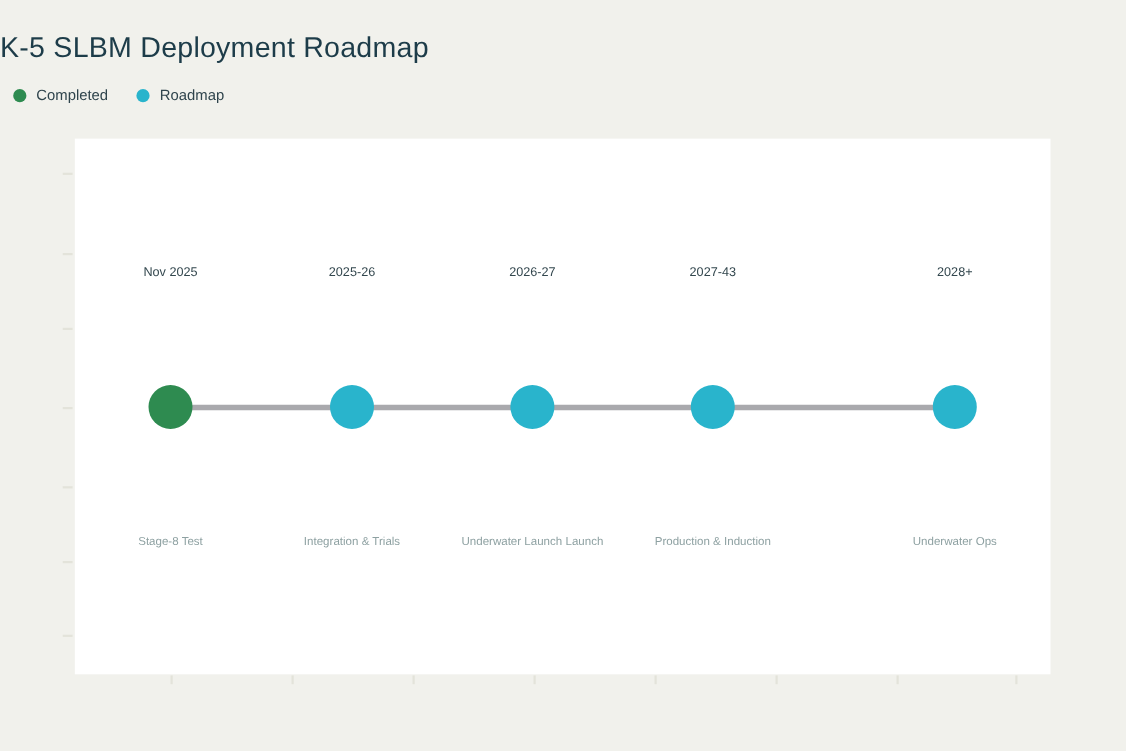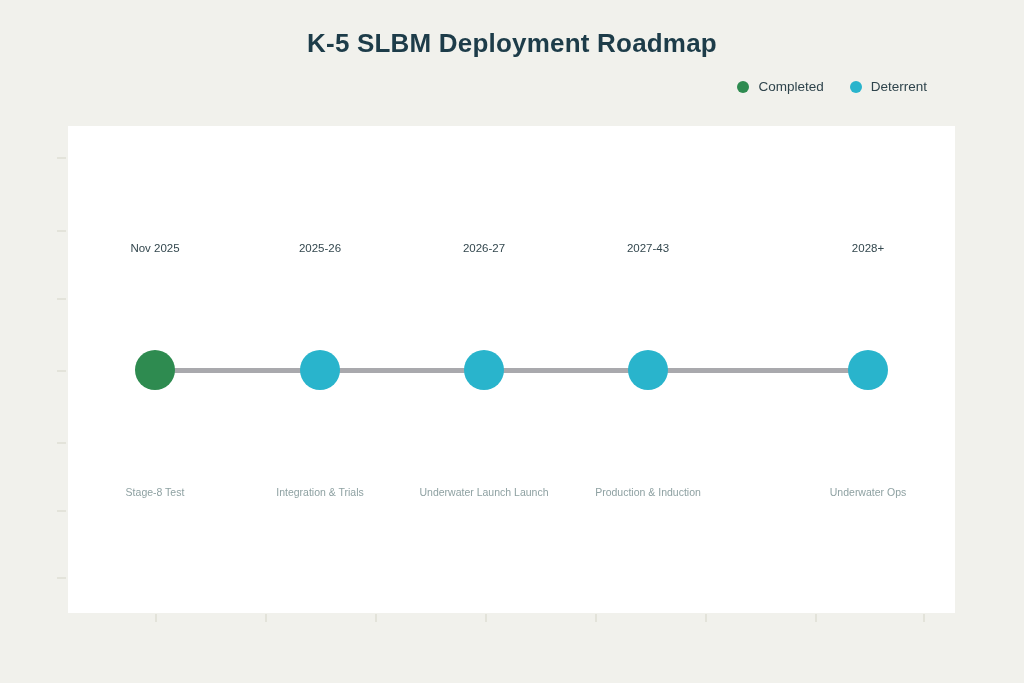--- a/index.html
+++ b/index.html
@@ -5,27 +5,27 @@
   * { margin:0; padding:0; box-sizing:border-box; }
   html,body { width:1024px; height:683px; }
   body {
     position:relative;
     background:#f1f1ec;
     font-family:"Liberation Sans", sans-serif;
     overflow:hidden;
   }
   .page-title {
     position:absolute; top:28px; left:0; width:1024px;
-    text-align:center;
-    font-size:26px; font-weight:bold; letter-spacing:0.2px;
+    text-align:left;
+    font-size:26px; font-weight:normal; letter-spacing:0.2px;
     color:#1d3c49;
   }
   .legend {
-    position:absolute; top:79px; left:1px; width:926px;
-    display:flex; justify-content:flex-end; align-items:center; gap:26px;
+    position:absolute; top:79px; left:12px; width:926px;
+    display:flex; justify-content:flex-start; align-items:center; gap:26px;
   }
   .legend-item { display:flex; align-items:center; gap:9px; }
   .legend-dot {
     width:12px; height:12px; border-radius:50%;
     background:#999;
   }
   .legend-label { font-size:13.5px; color:#2f444c; }
 
   .panel {
     position:absolute; left:68px; top:126px;
@@ -67,21 +67,21 @@
 
 <h1 class="page-title">K-5 SLBM Deployment Roadmap</h1>
 
 <div class="legend">
   <div class="legend-item">
     <span class="legend-dot" style="background: rgb(46, 139, 80);"></span>
     <span class="legend-label">Completed</span>
   </div>
   <div class="legend-item">
     <span class="legend-dot" style="background: rgb(41, 180, 204);"></span>
-    <span class="legend-label">Deterrent</span>
+    <span class="legend-label">Roadmap</span>
   </div>
 </div>
 
 <div class="panel">
   <div class="tl-line" style="background: rgb(169, 169, 173);"></div>
 
   <div class="milestone" style="left:87px">
     <div class="m-date">Nov 2025</div>
     <div class="dot" style="background: rgb(46, 139, 80);"></div>
     <div class="m-label">Stage-8 Test</div>

